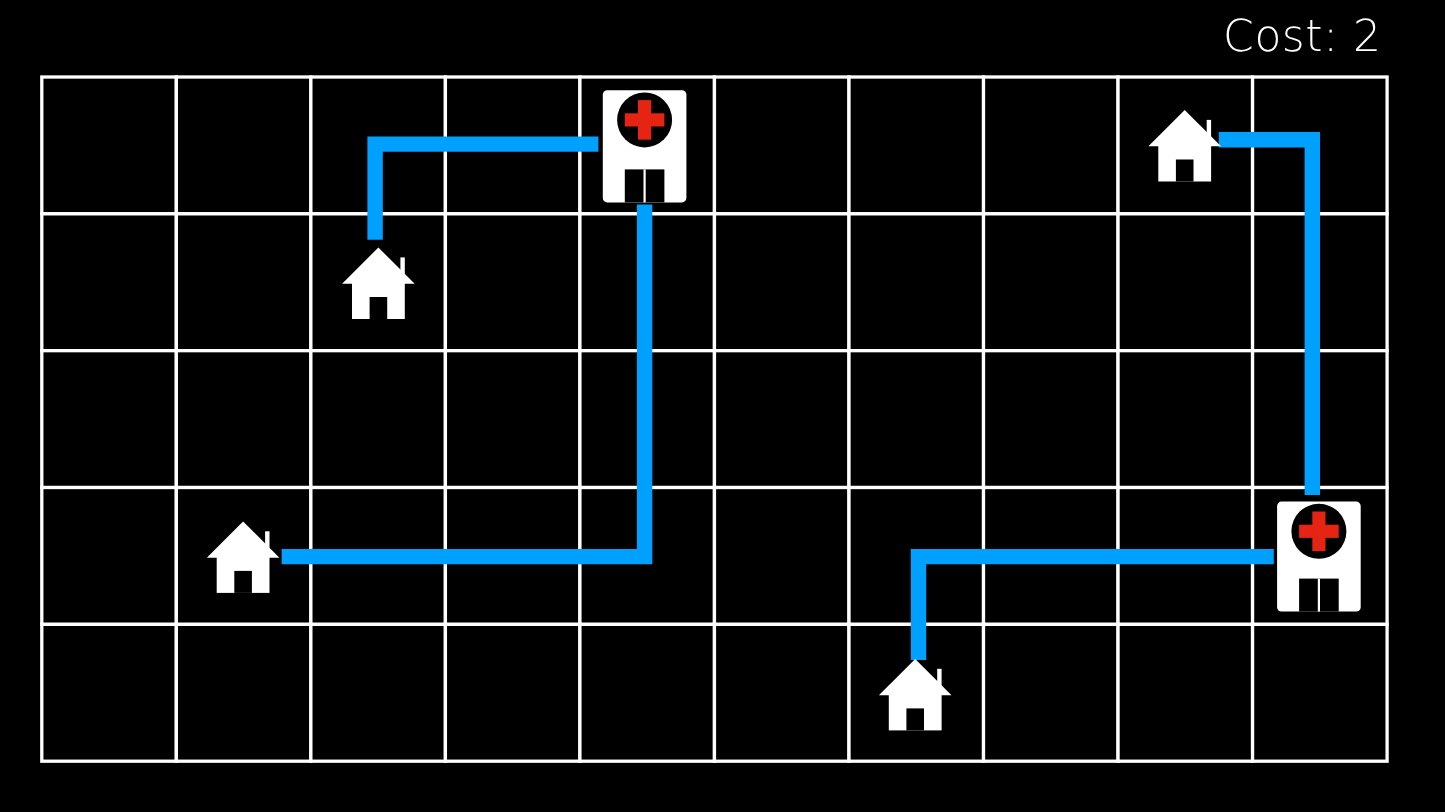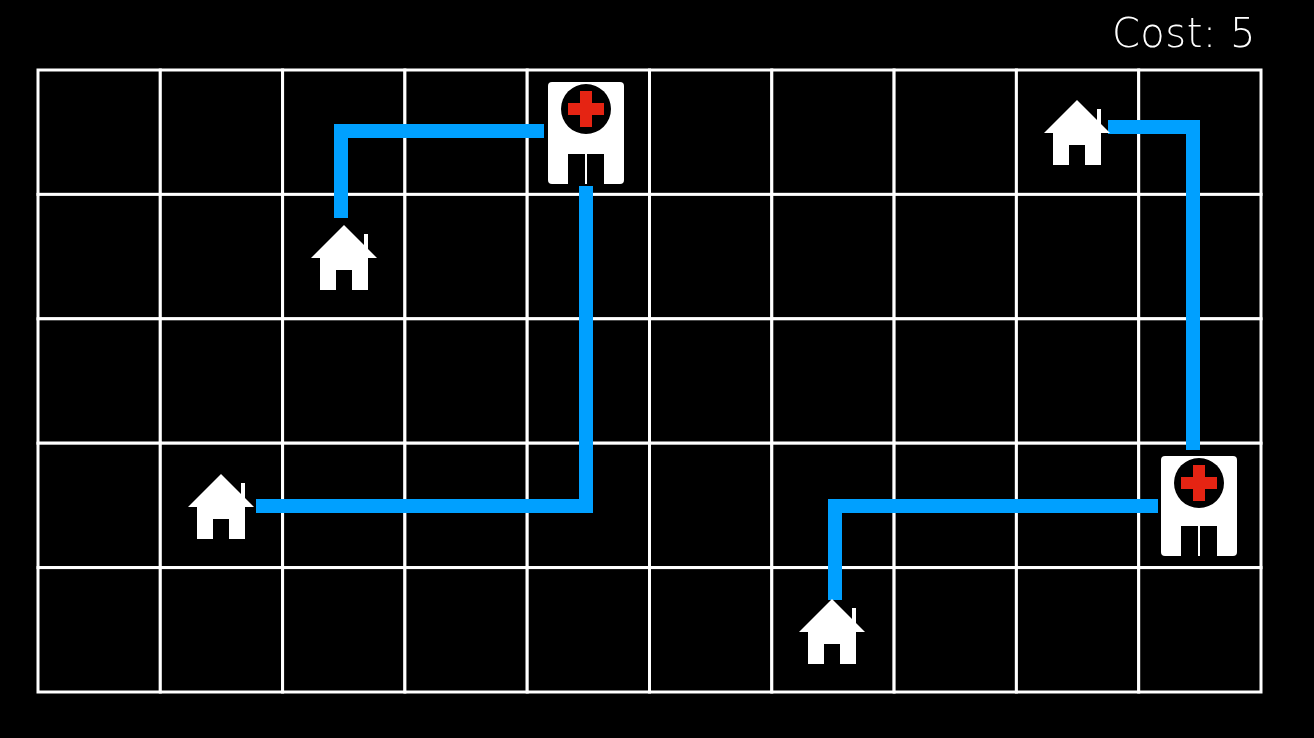--- a/index.html
+++ b/index.html
@@ -3,21 +3,21 @@
 <meta charset="utf-8">
 <style>
   html, body { margin:0; padding:0; background:#000; }
   body { width:1314px; height:738px; position:relative; overflow:hidden; font-family:"DejaVu Sans", sans-serif; }
   .cost { position:absolute; right:58px; top:10px; color:#fff; font-size:40px; font-weight:300; letter-spacing:0.5px; }
   svg.board { position:absolute; left:0; top:0; }
 </style>
 </head>
 <body>
 
-<div class="cost">Cost: 5</div>
+<div class="cost">Cost: 2</div>
 
 <svg class="board" id="board" width="1314" height="738">
     <g>
       <rect x="38" y="70" width="122.3" height="124.4" fill="#000000" stroke="#ffffff" stroke-width="3"></rect>
       <rect x="160.3" y="70" width="122.3" height="124.4" fill="#000000" stroke="#ffffff" stroke-width="3"></rect>
       <rect x="282.6" y="70" width="122.3" height="124.4" fill="#000000" stroke="#ffffff" stroke-width="3"></rect>
       <rect x="404.9" y="70" width="122.3" height="124.4" fill="#000000" stroke="#ffffff" stroke-width="3"></rect>
       <rect x="527.2" y="70" width="122.3" height="124.4" fill="#000000" stroke="#ffffff" stroke-width="3"></rect>
       <rect x="649.5" y="70" width="122.3" height="124.4" fill="#000000" stroke="#ffffff" stroke-width="3"></rect>
       <rect x="771.8" y="70" width="122.3" height="124.4" fill="#000000" stroke="#ffffff" stroke-width="3"></rect>

